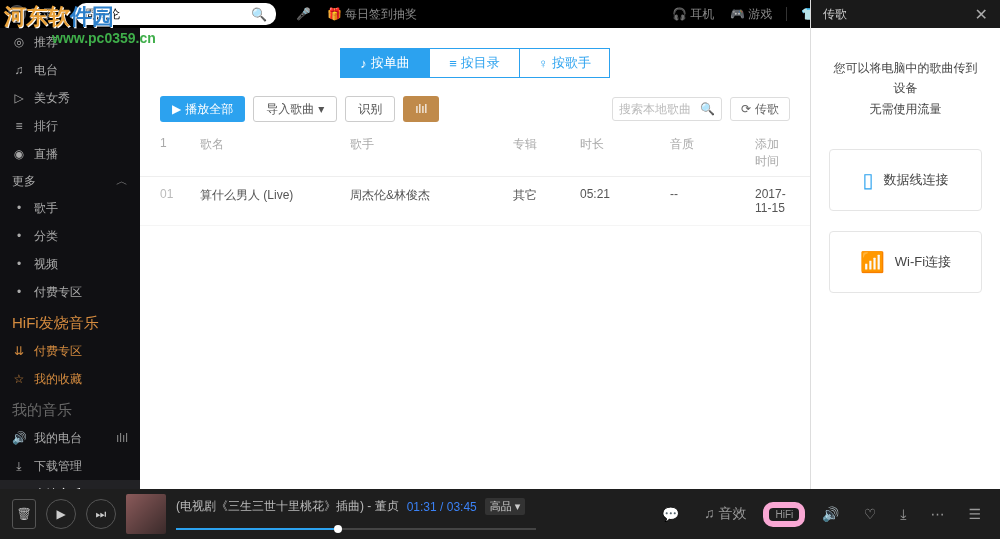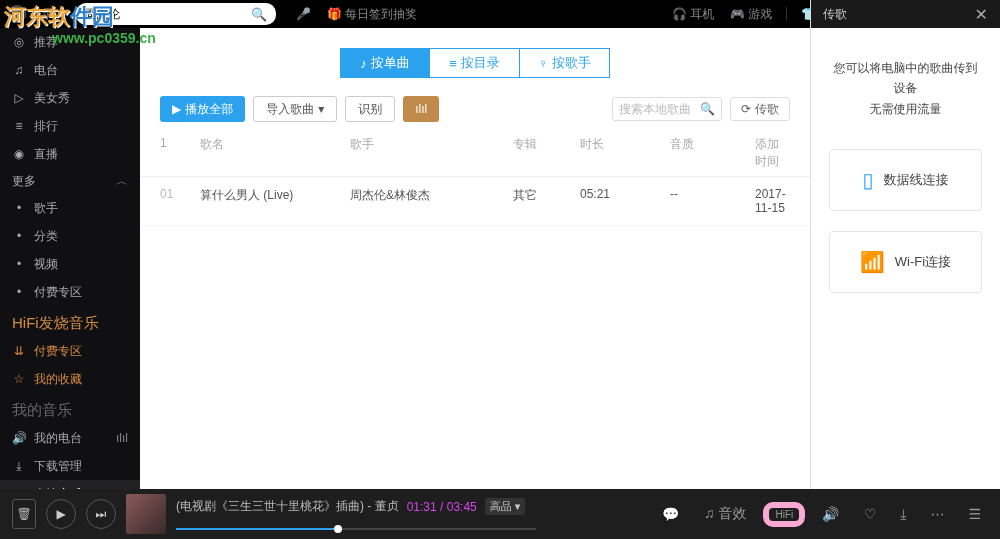--- a/index.html
+++ b/index.html
@@ -273,21 +273,21 @@
   <div class="pbtn">
       <span>▶</span>
     </div>
   <div class="pbtn">
       <span>⏭</span>
     </div>
   <div class="cover"></div>
   <div class="trackinfo">
     <div class="title-row">
       <span>(电视剧《三生三世十里桃花》插曲) - 董贞</span>
-      <span style="color:#d946ef"><span>01:31</span> / <span>03:45</span></span>
+      <span style="color:#3b82f6"><span>01:31</span> / <span>03:45</span></span>
       <span class="qbadge">高品 ▾</span>
     </div>
     <div class="progress">
         <div class="fill"></div>
         <div class="dot"></div>
       </div>
   </div>
   <span class="spacer2"></span>
   <span class="ricon">💬</span>
   <span class="ricon">♫ <span>音效</span></span>

